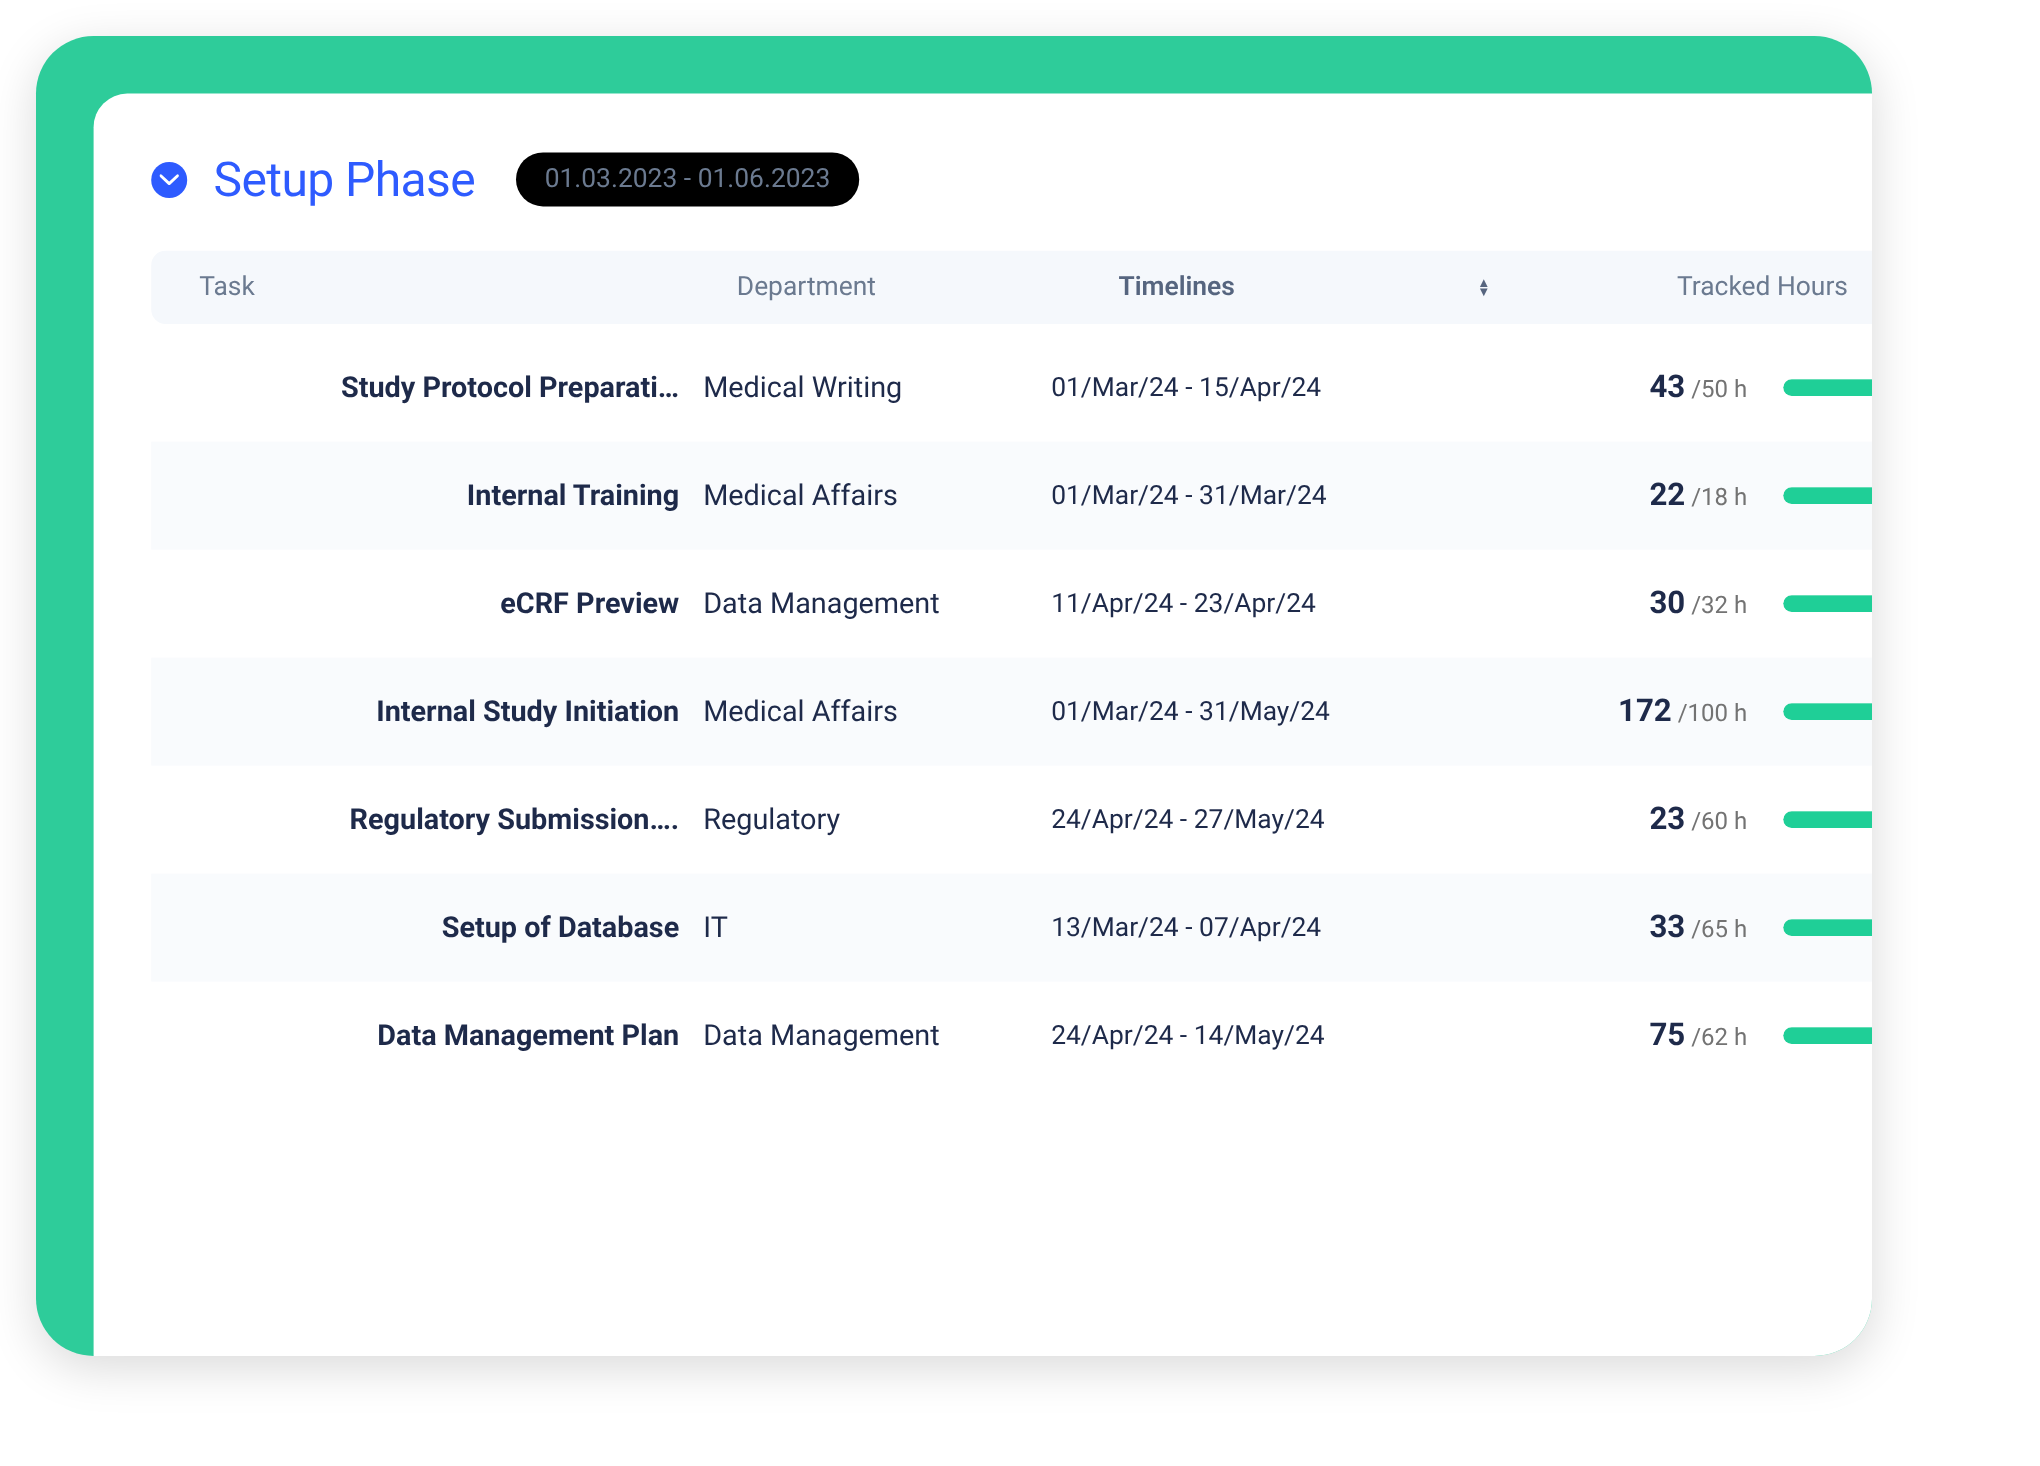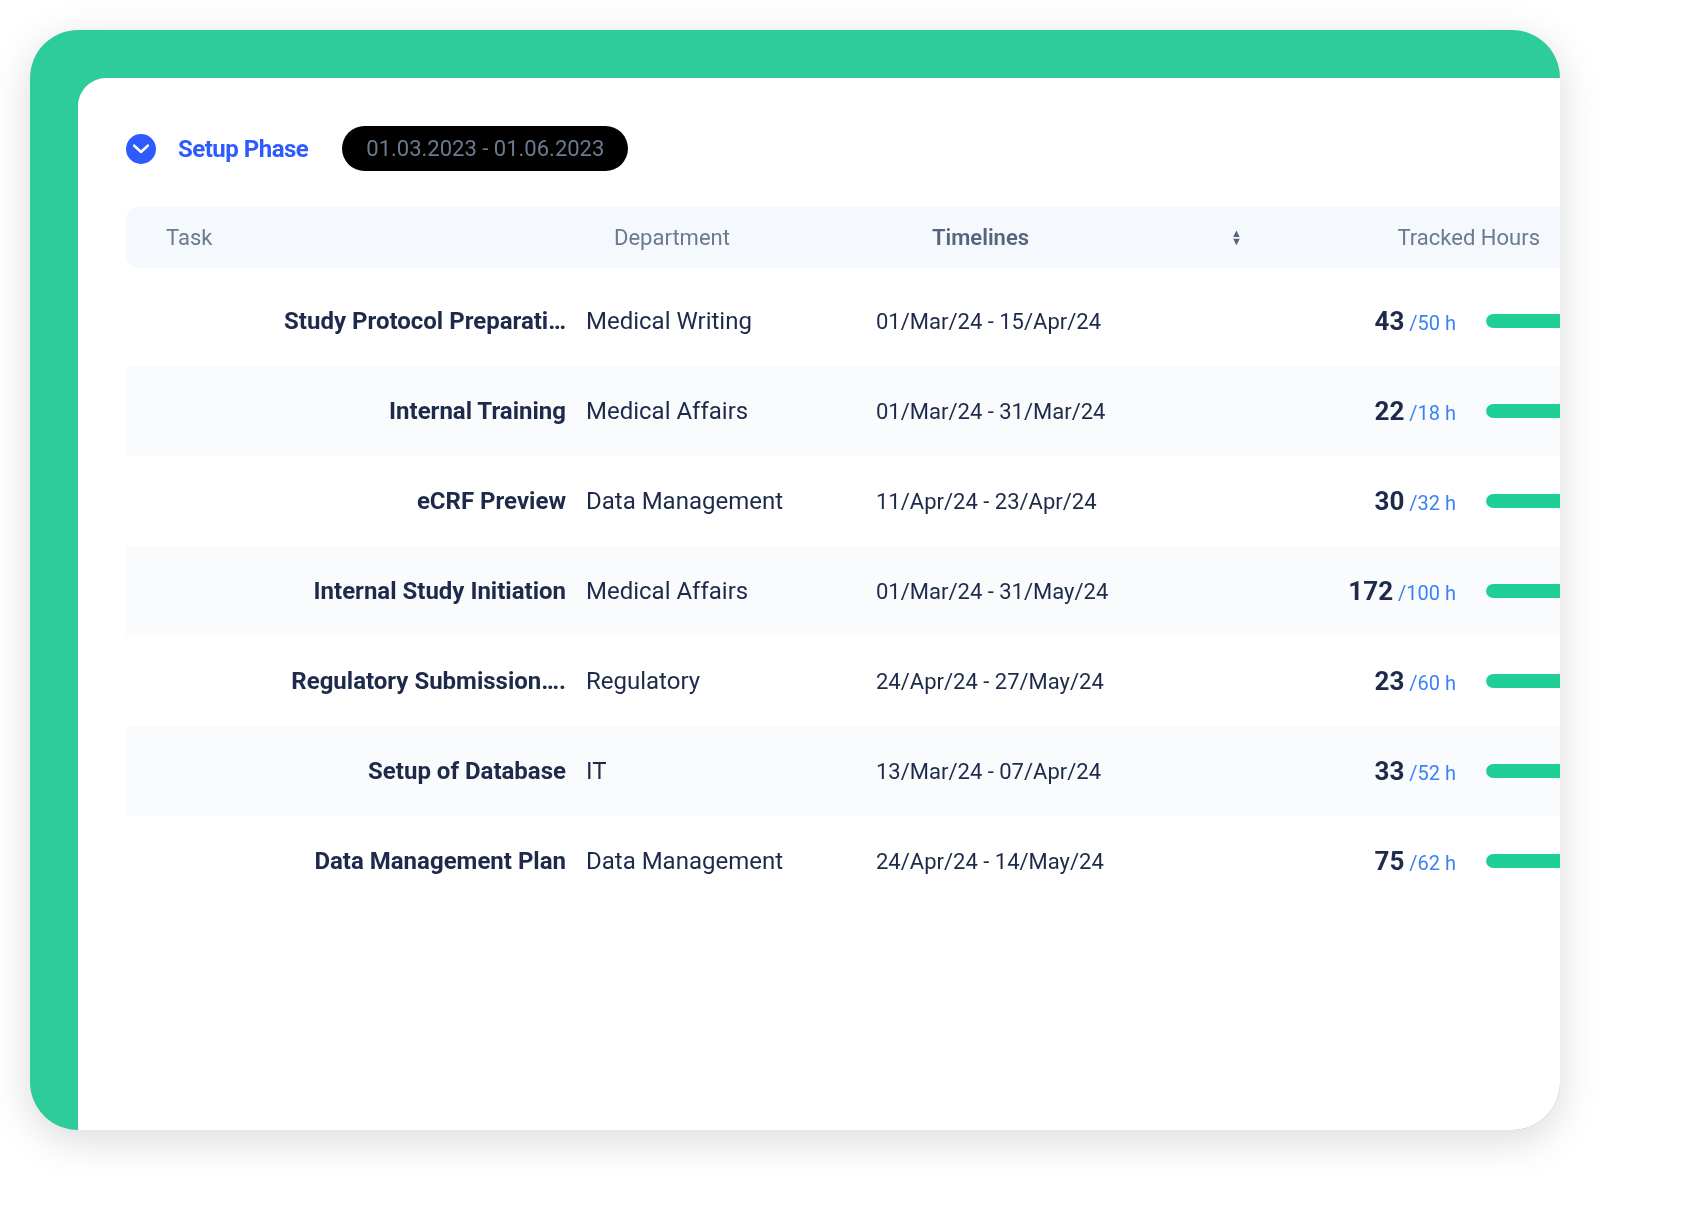--- a/index.html
+++ b/index.html
@@ -40,22 +40,22 @@
     border-radius: 50%;
     background: #2e5bff;
     display: flex;
     align-items: center;
     justify-content: center;
     flex-shrink: 0;
   }
   .chevron-circle svg { display: block; }
   .phase-title {
     color: #2e5bff;
-    font-size: 24px;
-    font-weight: 700;
+    font-size: 40px;
+    font-weight: 400;
     letter-spacing: -0.5px;
   }
   .date-pill {
     background: #000000;
     color: #6b7a90;
     font-size: 22px;
     padding: 10px 24px;
     border-radius: 999px;
     margin-left: 12px;
   }
@@ -113,21 +113,21 @@
     text-align: right;
     white-space: nowrap;
     padding-right: 10px;
   }
   .hours-tracked {
     color: #1e2a4a;
     font-size: 26px;
     font-weight: 700;
   }
   .hours-total {
-    color: #3b82f6;
+    color: #737373;
     font-size: 20px;
     font-weight: 400;
     margin-top: 26px;
   }
   .bar-cell { padding-left: 20px; }
   .progress {
     width: 130px;
     height: 14px;
     border-radius: 999px;
     background: #b6ecd9;
@@ -225,21 +225,21 @@
             <div class="bar-cell">
               <div class="progress">
                 <div class="fill" style="width: 72%;"></div>
               </div>
             </div>
           </div>
           <div class="row alt">
             <div class="task-name">Setup of Database</div>
             <div class="dept">IT</div>
             <div class="timeline"><span>13/Mar/24 - </span><span class="bold-end">07/Apr/24</span></div>
-            <div class="hours-cell"><span class="hours-tracked">33</span><span class="hours-total"> /52 h</span></div>
+            <div class="hours-cell"><span class="hours-tracked">33</span><span class="hours-total"> /65 h</span></div>
             <div class="bar-cell">
               <div class="progress">
                 <div class="fill" style="width: 92%;"></div>
               </div>
             </div>
           </div>
           <div class="row">
             <div class="task-name">Data Management Plan</div>
             <div class="dept">Data Management</div>
             <div class="timeline"><span>24/Apr/24 - </span><span>14/May/24</span></div>

